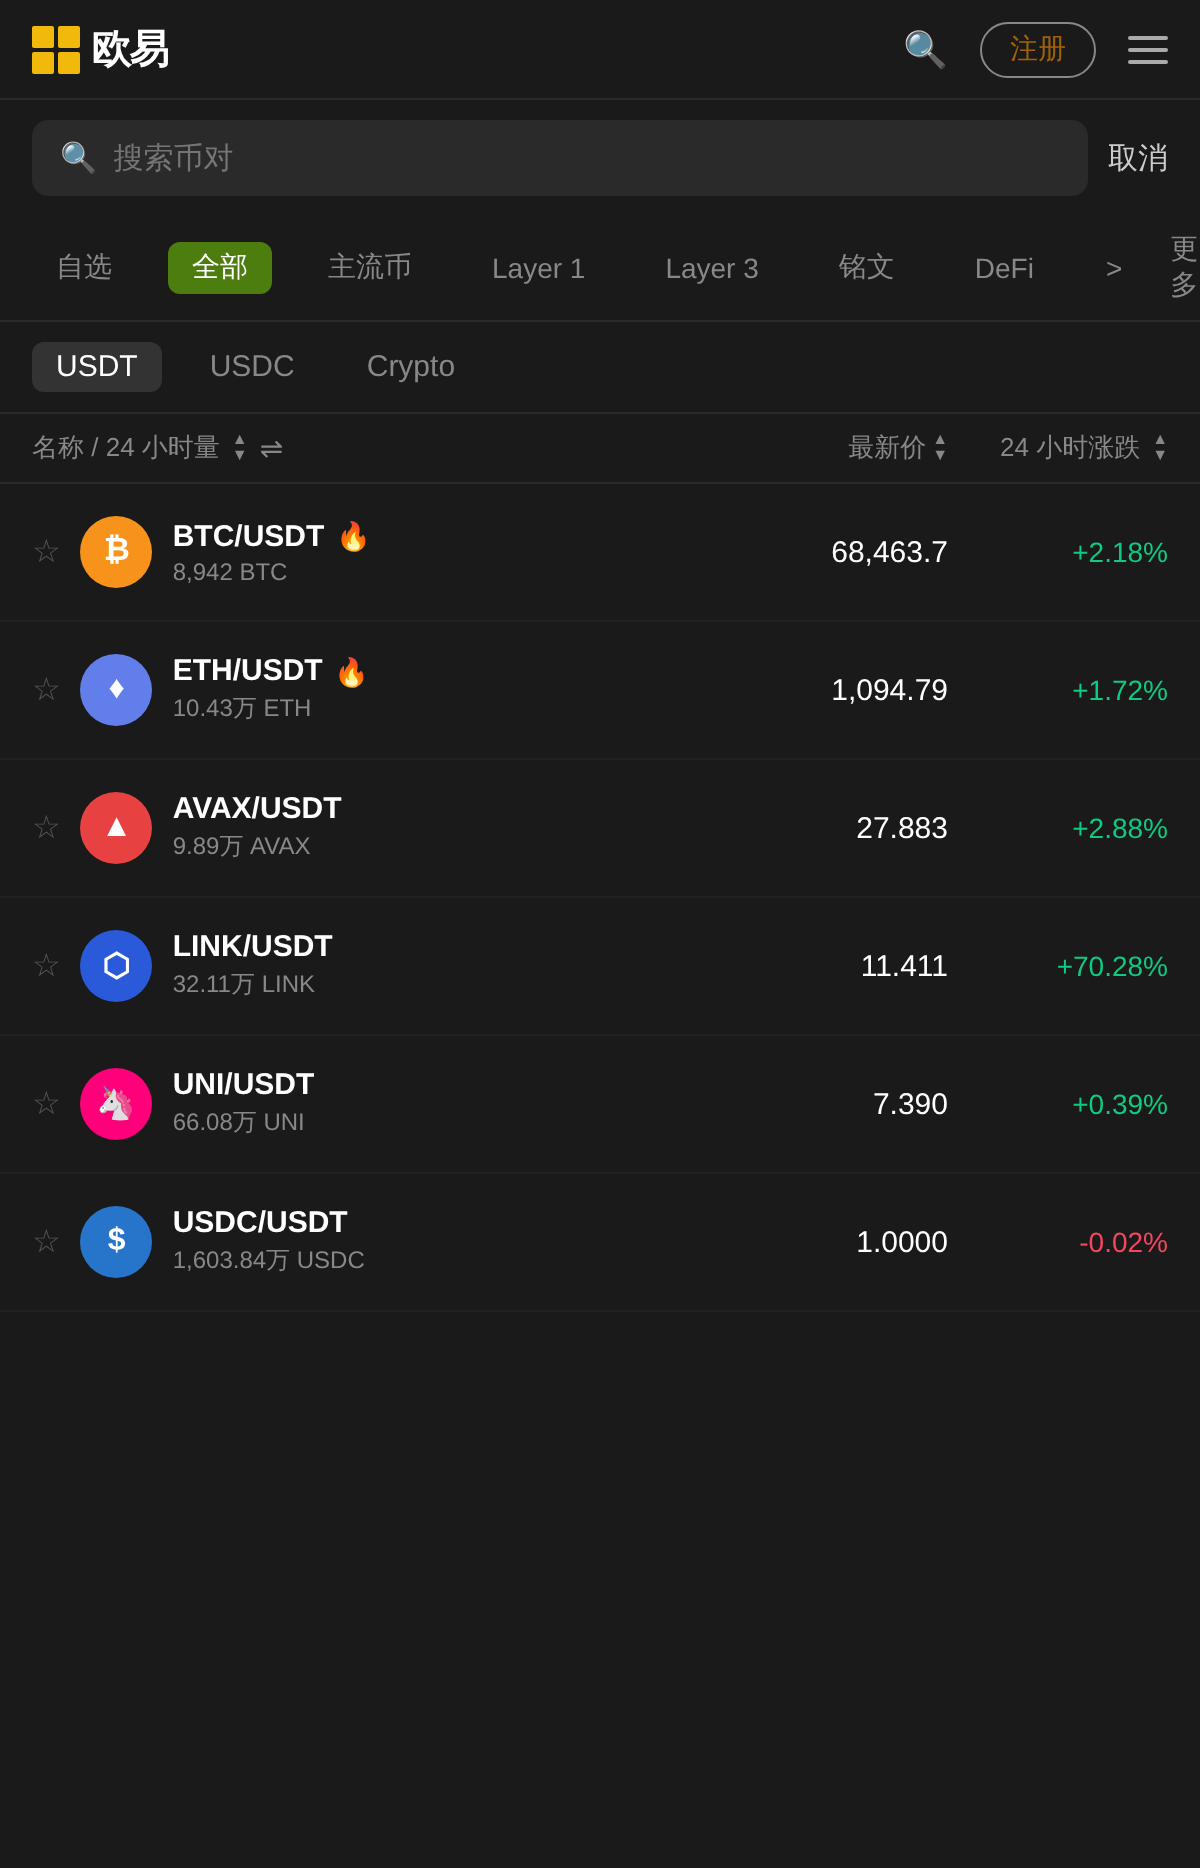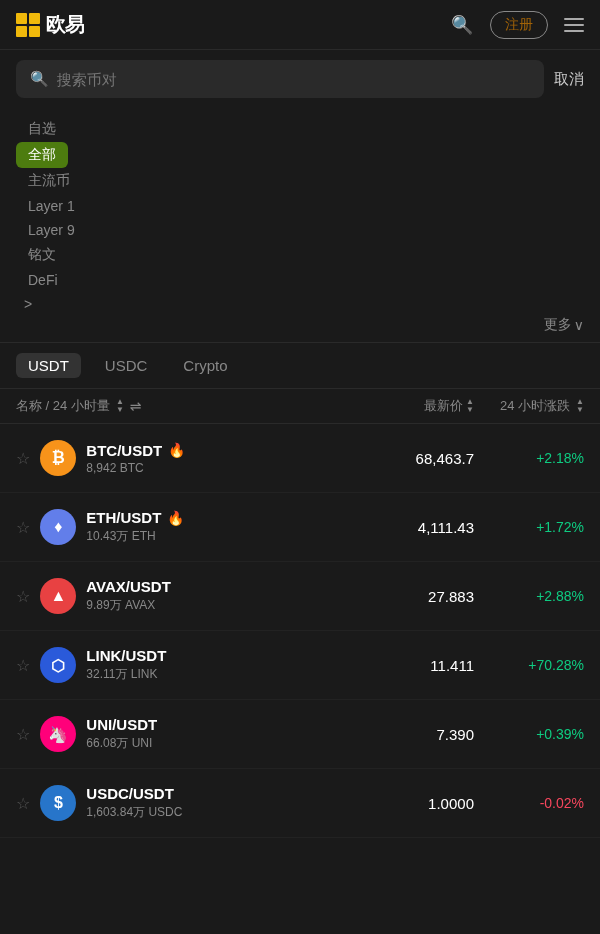--- a/index.html
+++ b/index.html
@@ -105,27 +105,26 @@
     .cancel-btn {
       color: #ccc;
       font-size: 15px;
       cursor: pointer;
       white-space: nowrap;
     }
 
     
     .category-tabs {
       display: flex;
-      align-items: flex-start;
+      align-items: center;
       padding: 8px 16px;
-      gap: 0;
+      gap: 16px;
       border-bottom: 1px solid #2a2a2a;
       overflow-x: auto;
       scrollbar-width: none;
-      flex-direction: column;
     }
     .category-tabs::-webkit-scrollbar { display: none; }
     .cat-tab {
       color: #888;
       font-size: 14px;
       padding: 4px 12px;
       cursor: pointer;
       white-space: nowrap;
     }
     .cat-tab.active {
@@ -314,21 +313,21 @@
   </div>
   <span class="cancel-btn">取消</span>
 </div>
 
 <div class="category-tabs">
 
 <div class="cat-tab">自选</div>
     <div class="cat-tab active">全部</div>
     <div class="cat-tab">主流币</div>
     <div class="cat-tab">Layer 1</div>
-    <div class="cat-tab">Layer 9</div>
+    <div class="cat-tab">Layer 3</div>
     <div class="cat-tab">铭文</div>
     <div class="cat-tab">DeFi</div>
     <div class="cat-arrow">&gt;</div>
     <div class="more-btn">
       <span>更多</span>
       <span>∨</span>
     </div>
   </div>
 
 <div class="sub-tabs">
@@ -380,21 +379,21 @@
     <div class="coin-row">
     <span class="star-icon">☆</span>
     <div class="coin-logo eth-logo">♦</div>
     <div class="coin-info">
       <div class="coin-pair">
         <span>ETH/USDT</span>
         <span class="hot-icon">🔥</span>
       </div>
       <div class="coin-volume">10.43万 ETH</div>
     </div>
-    <div class="coin-price">4,111.43</div>
+    <div class="coin-price">1,094.79</div>
     <div class="coin-change positive">+1.72%</div>
   </div>
     <div class="coin-row">
     <span class="star-icon">☆</span>
     <div class="coin-logo avax-logo">▲</div>
     <div class="coin-info">
       <div class="coin-pair">
         <span>AVAX/USDT</span>
 
       </div>

